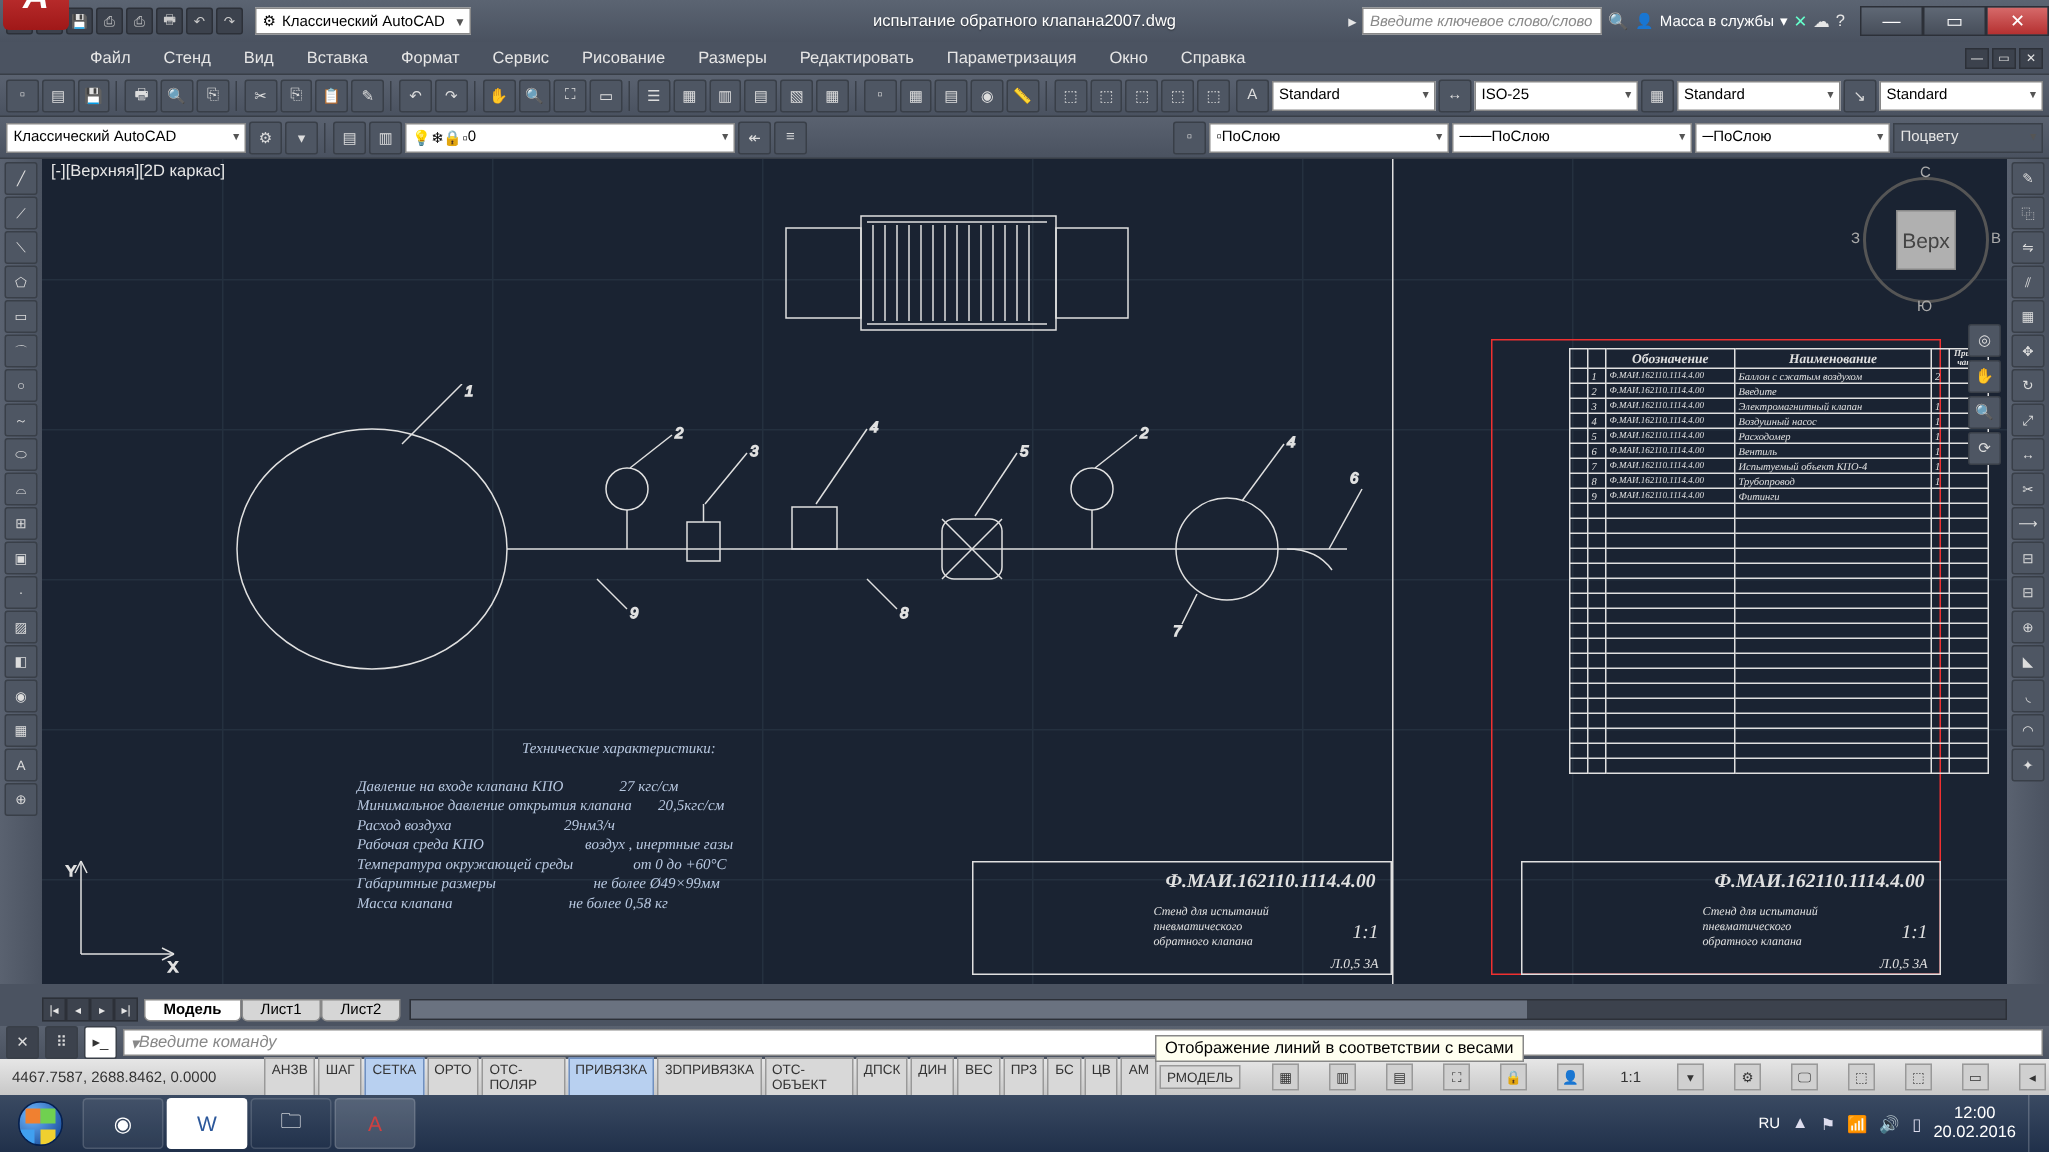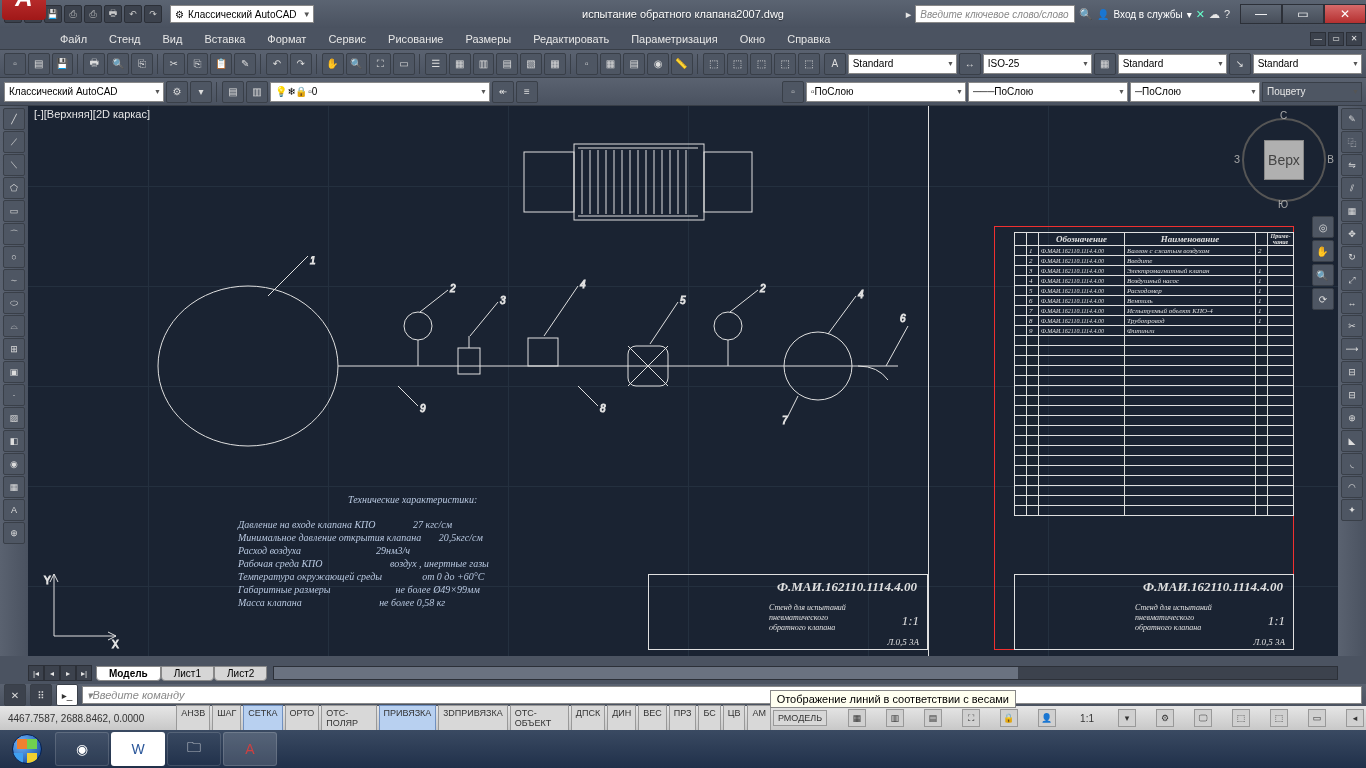--- a/index.html
+++ b/index.html
@@ -76,21 +76,21 @@
 .orb { width: 30px; height: 30px; border-radius: 50%; background: radial-gradient(circle at 30% 30%, #6fb8ff, #0a3a8a); border: 1px solid #052050; position: relative; overflow: hidden; }
 .orb::before, .orb::after { content:""; position:absolute; width: 10px; height: 10px; }
 .orb::before { left:4px; top:4px; background:#f08030; }
 .orb::after { right:4px; top:4px; background:#70d050; box-shadow: -14px 14px 0 #40a0f0, 0 14px 0 #f0d030; }
 .taskbtn { width: 54px; height: 34px; margin: 0 1px; border: 1px solid rgba(255,255,255,.15); border-radius: 3px; display: flex; align-items: center; justify-content: center; font-size: 14px; color: #fff; }
 .taskbtn.active { background: rgba(255,255,255,.15); }
 .tray { margin-left: auto; display: flex; align-items: center; gap: 8px; padding-right: 6px; color: #fff; font-size: 10px; }
 .tray .clock { text-align: center; line-height: 1.2; font-size: 11px; }
 .tray-ic { color: #dde; font-size: 11px; }
 
-.bom { position: absolute; border-collapse: collapse; font-size: 7px; color: #e0e0e0; font-family: "Times New Roman", serif; }
+.bom { position: absolute; border-collapse: collapse; font-size: 7px; color: #e0e0e0; font-family: "Times New Roman", serif; margin-left: 32px; }
 .bom td, .bom th { border: 1px solid #e0e0e0; padding: 0 2px; height: 10px; font-style: italic; }
 .bom th { font-size: 9px; }
 svg line, svg rect, svg ellipse, svg path, svg circle { stroke: #e0e0e0; stroke-width: 1; fill: none; }
 </style>
 </head>
 <body>
 
 <div class="titlebar">
   <div class="applogo">A</div>
   <div class="qa-icons">
@@ -105,21 +105,21 @@
   </div>
   <div class="ws-select">
     <span style="margin-right:4px">⚙</span>
       <span>Классический AutoCAD</span>
   </div>
   <div class="title-doc">испытание обратного клапана2007.dwg</div>
   <div class="title-right">
     <div class="ibtn">▸</div>
     <div class="search-box">Введите ключевое слово/слово</div>
     <div class="ibtn">🔍</div>
-    <div class="login">👤 <span>Вход в службы</span> ▾</div>
+    <div class="login">👤 <span>Масса в службы</span> ▾</div>
     <div class="ibtn" style="color:#6fc">✕</div>
     <div class="ibtn">☁</div>
     <div class="ibtn">?</div>
     <div class="winbtns">
       <div class="winbtn">—</div>
       <div class="winbtn">▭</div>
       <div class="winbtn close">✕</div>
     </div>
   </div>
 </div>
@@ -698,13 +698,26 @@
 </div>
 
 <div class="taskbar">
   <div class="startbtn">
       <div class="orb"></div>
     </div>
   <div class="taskbtn" style="background:rgba(255,255,255,.05)">◉</div>
   <div class="taskbtn active" style="color:#2b579a;background:#fff">W</div>
   <div class="taskbtn">🗀</div>
   <div class="taskbtn active" style="color:#d04040">A</div>
+  <div class="tray">
+    <span>RU</span>
+    <span class="tray-ic">▲</span>
+    <span class="tray-ic">⚑</span>
+    <span class="tray-ic">📶</span>
+    <span class="tray-ic">🔊</span>
+    <span class="tray-ic">▯</span>
+    <div class="clock">
+      <div>12:00</div>
+      <div>20.02.2016</div>
+    </div>
+    <div style="width:8px;height:38px;border-left:1px solid rgba(255,255,255,.2)"></div>
+  </div>
 </div>
 
 </body></html>

